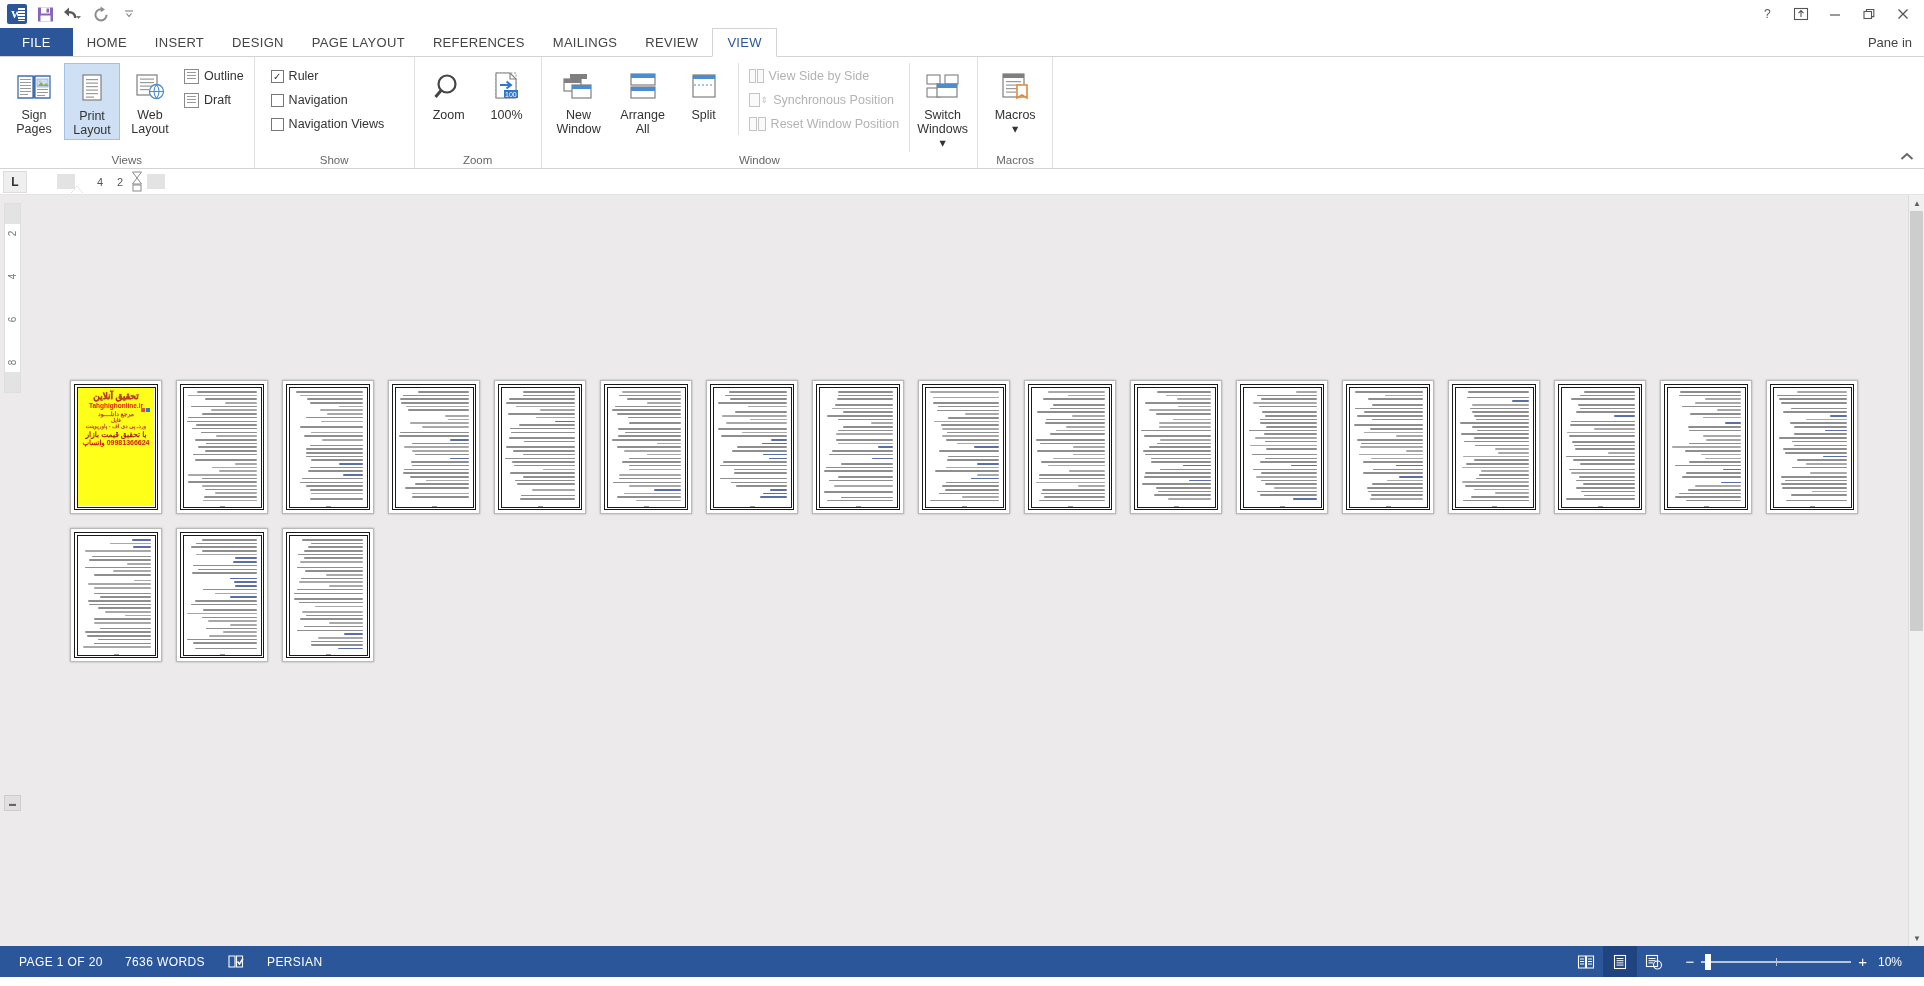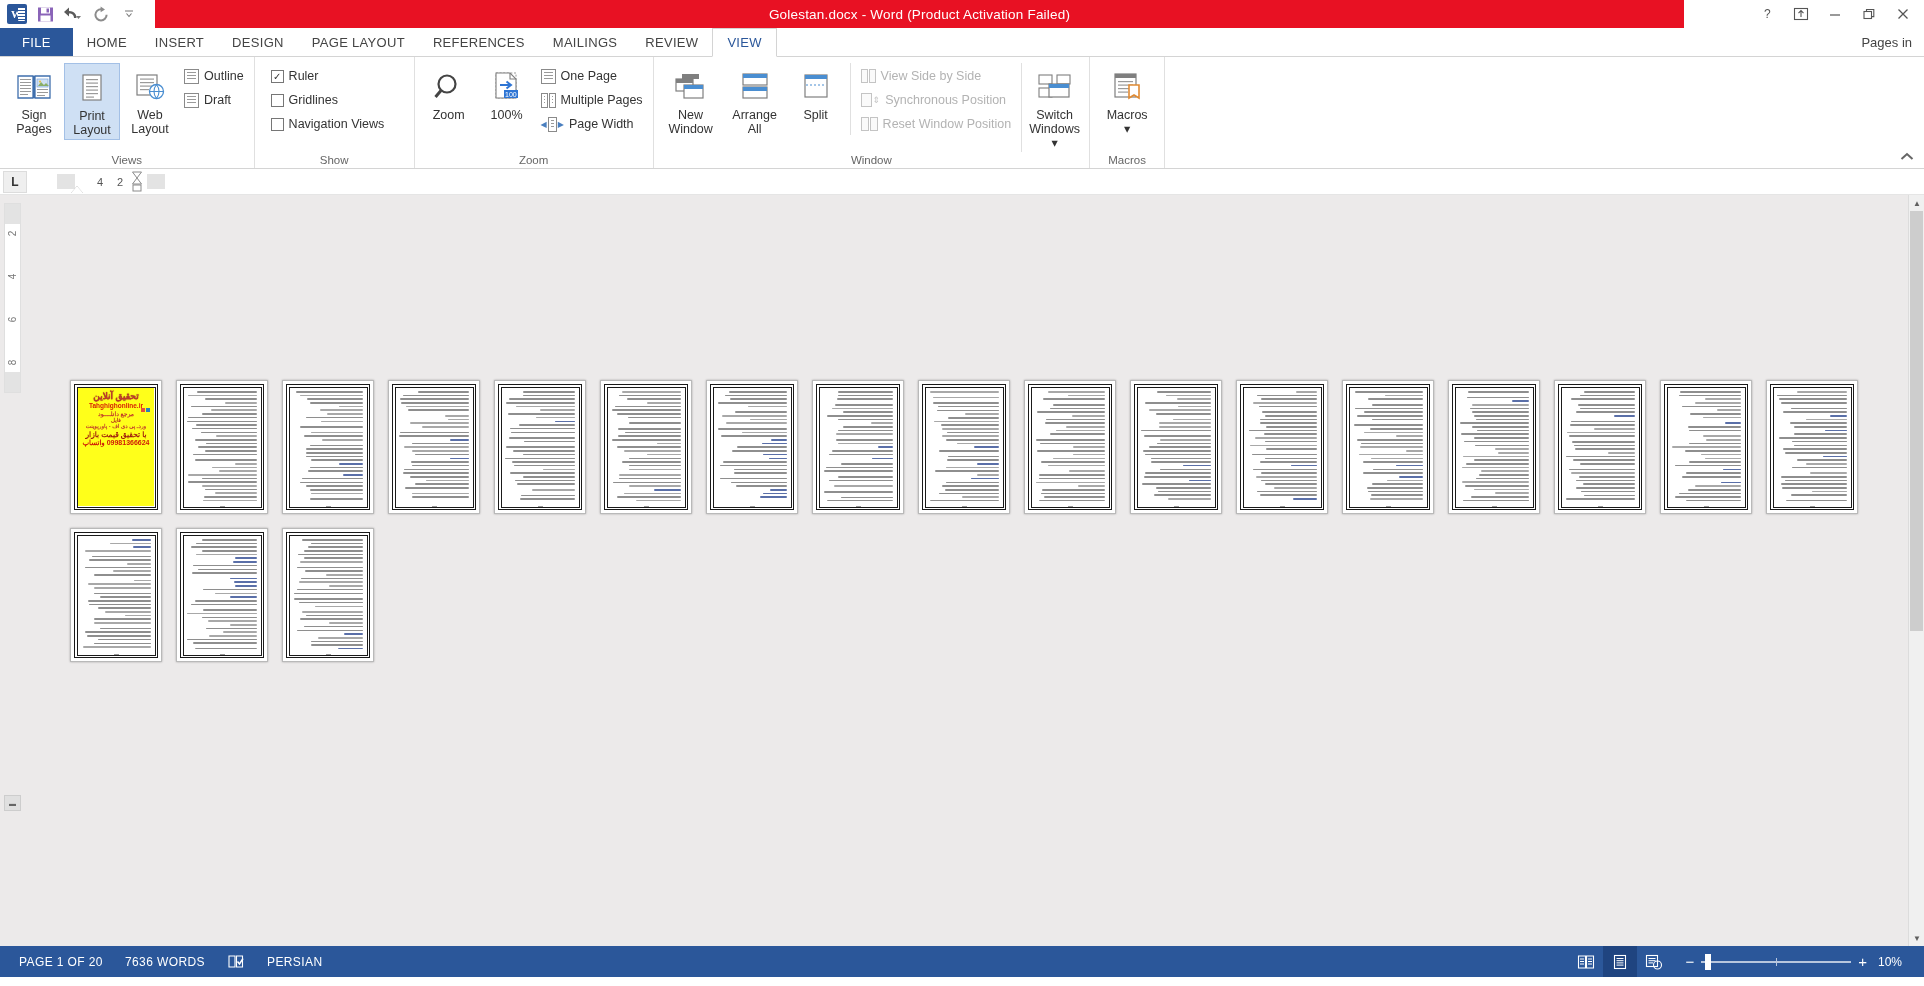--- a/index.html
+++ b/index.html
@@ -365,23 +365,20 @@
         <path d="M8.6 0.6 L13 3.4 L8.6 6.2 Z" fill="#8c8c8c"></path>
       </svg>
     </div>
     <div class="qat-btn">
       <svg width="12" height="12" viewBox="0 0 12 12">
         <path d="M2 3 h8 M3.5 5.5 L6 8.5 L8.5 5.5" stroke="#777" stroke-width="1.1" fill="none"></path>
       </svg>
     </div>
   </div>
 
-  <div class="title-red">
-    <span class="title-text">Golestan.docx  -  Word (Product Activation Failed)</span>
-  </div>
 
   <div class="win-ctrls">
     <div class="win-btn">
       <svg width="14" height="14" viewBox="0 0 14 14">
           <text x="4" y="11" font-size="12" fill="#555" font-family="Liberation Sans">?</text>
         </svg>
     </div>
     <div class="win-btn">
       <svg width="16" height="14" viewBox="0 0 16 14">
         <rect x="1.5" y="1.5" width="13" height="11" fill="none" stroke="#555" stroke-width="1.1"></rect>
@@ -410,21 +407,21 @@
 <div class="tabrow">
   <div class="tab file">FILE</div>
   <div class="tab">HOME</div>
   <div class="tab">INSERT</div>
   <div class="tab">DESIGN</div>
   <div class="tab">PAGE LAYOUT</div>
   <div class="tab">REFERENCES</div>
   <div class="tab">MAILINGS</div>
   <div class="tab">REVIEW</div>
   <div class="tab active">VIEW</div>
-  <div class="signin">Pages in</div>
+  <div class="signin">Pane in</div>
 </div>
 
 <div class="ribbon">
 
   <div class="group">
     <div class="group-body">
       <div class="bigbtn">
         <div class="bigicon">
           <svg width="36" height="30" viewBox="0 0 36 30">
             <path d="M2 4 h15 v22 H2 z M19 4 h15 v22 H19 z" fill="#fff" stroke="#3f6fad" stroke-width="1.3"></path>
@@ -503,21 +500,21 @@
 
   <div class="group" style="min-width:160px">
     <div class="group-body" style="padding-left:6px">
       <div class="smallcol">
         <div class="smallbtn">
           <span class="chk">✓</span>
           <span>Ruler</span>
         </div>
         <div class="smallbtn">
           <span class="chk"></span>
-          <span>Gridlines</span>
+          <span>Navigation</span>
         </div>
         <div class="smallbtn">
           <span class="chk"></span>
           <span>Navigation Views</span>
         </div>
       </div>
     </div>
     <div class="group-label">Show</div>
   </div>
 
@@ -540,39 +537,20 @@
             <path d="M7 2 h14 l6 6 v19 H7 z" fill="#fff" stroke="#7f7f7f" stroke-width="1.1"></path>
             <path d="M21 2 v6 h6" fill="none" stroke="#7f7f7f" stroke-width="1.1"></path>
             <path d="M11 14 h10 M17.5 10.5 L22 14 L17.5 17.5" fill="none" stroke="#2e75d4" stroke-width="2"></path>
             <rect x="15" y="19" width="14" height="8" fill="#2e75d4"></rect>
             <text x="16" y="25.6" font-size="7" fill="#fff" font-family="Liberation Sans">100</text>
           </svg>
         </div>
         <span>100%</span>
       </div>
 
-      <div class="smallcol">
-        <div class="smallbtn">
-          <span class="mini-doc"></span>
-          <span>One Page</span>
-        </div>
-        <div class="smallbtn">
-          <span style="display:flex;gap:1px;flex:none">
-            <span class="mini-doc" style="width:7px"></span>
-              <span class="mini-doc" style="width:7px"></span>
-          </span>
-          <span>Multiple Pages</span>
-        </div>
-        <div class="smallbtn">
-          <span style="display:flex;align-items:center;gap:1px;flex:none;color:#4a7fbf;font-size:8px">
-            ◀<span class="mini-doc" style="width:9px"></span>▶
-          </span>
-          <span>Page Width</span>
-        </div>
-      </div>
     </div>
     <div class="group-label">Zoom</div>
   </div>
 
   <div class="group">
     <div class="group-body">
       <div class="bigbtn wide">
         <div class="bigicon">
           <svg width="40" height="32" viewBox="0 0 40 32">
             <rect x="11" y="3" width="17" height="5" fill="#7f7f7f"></rect>

